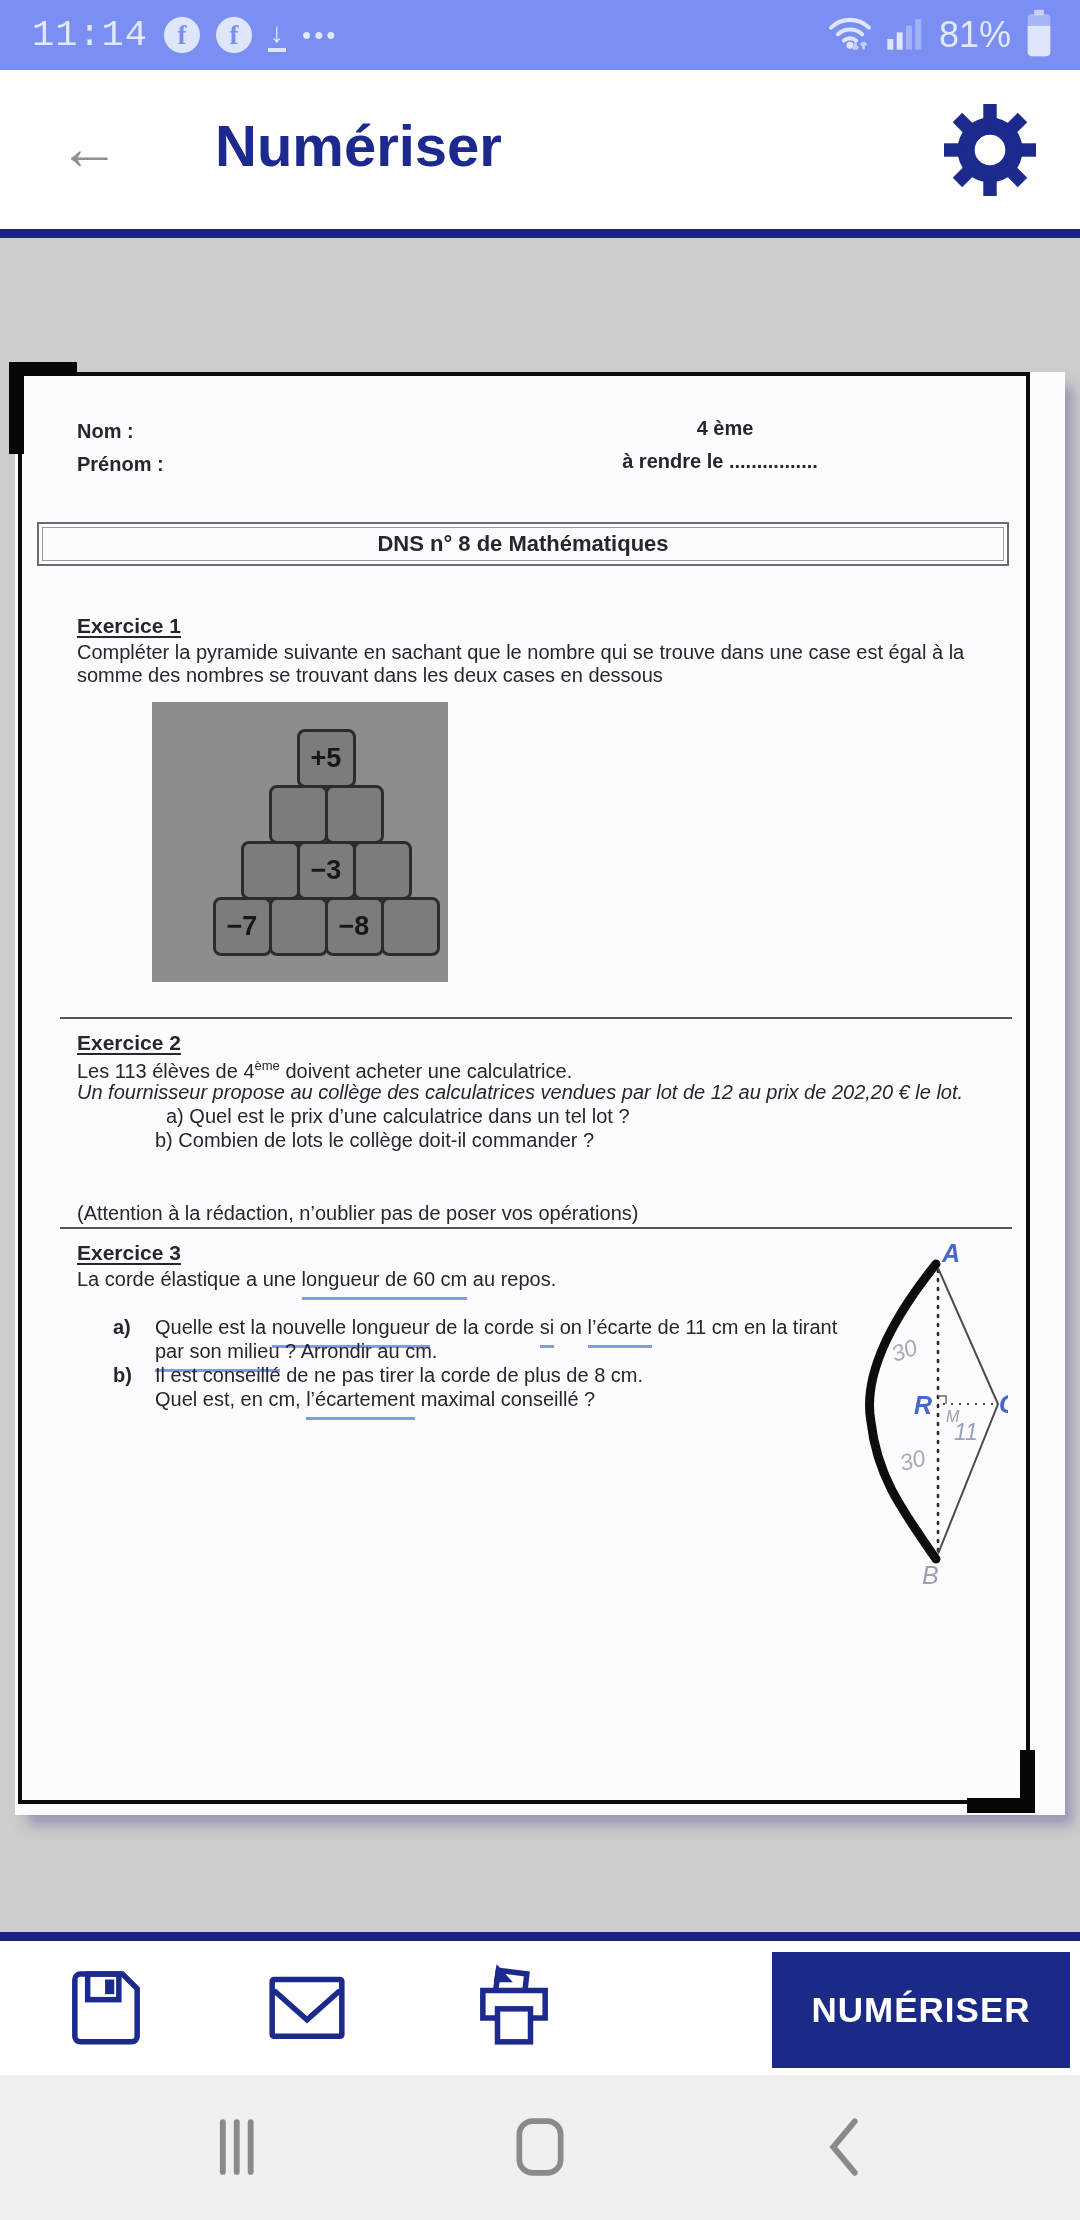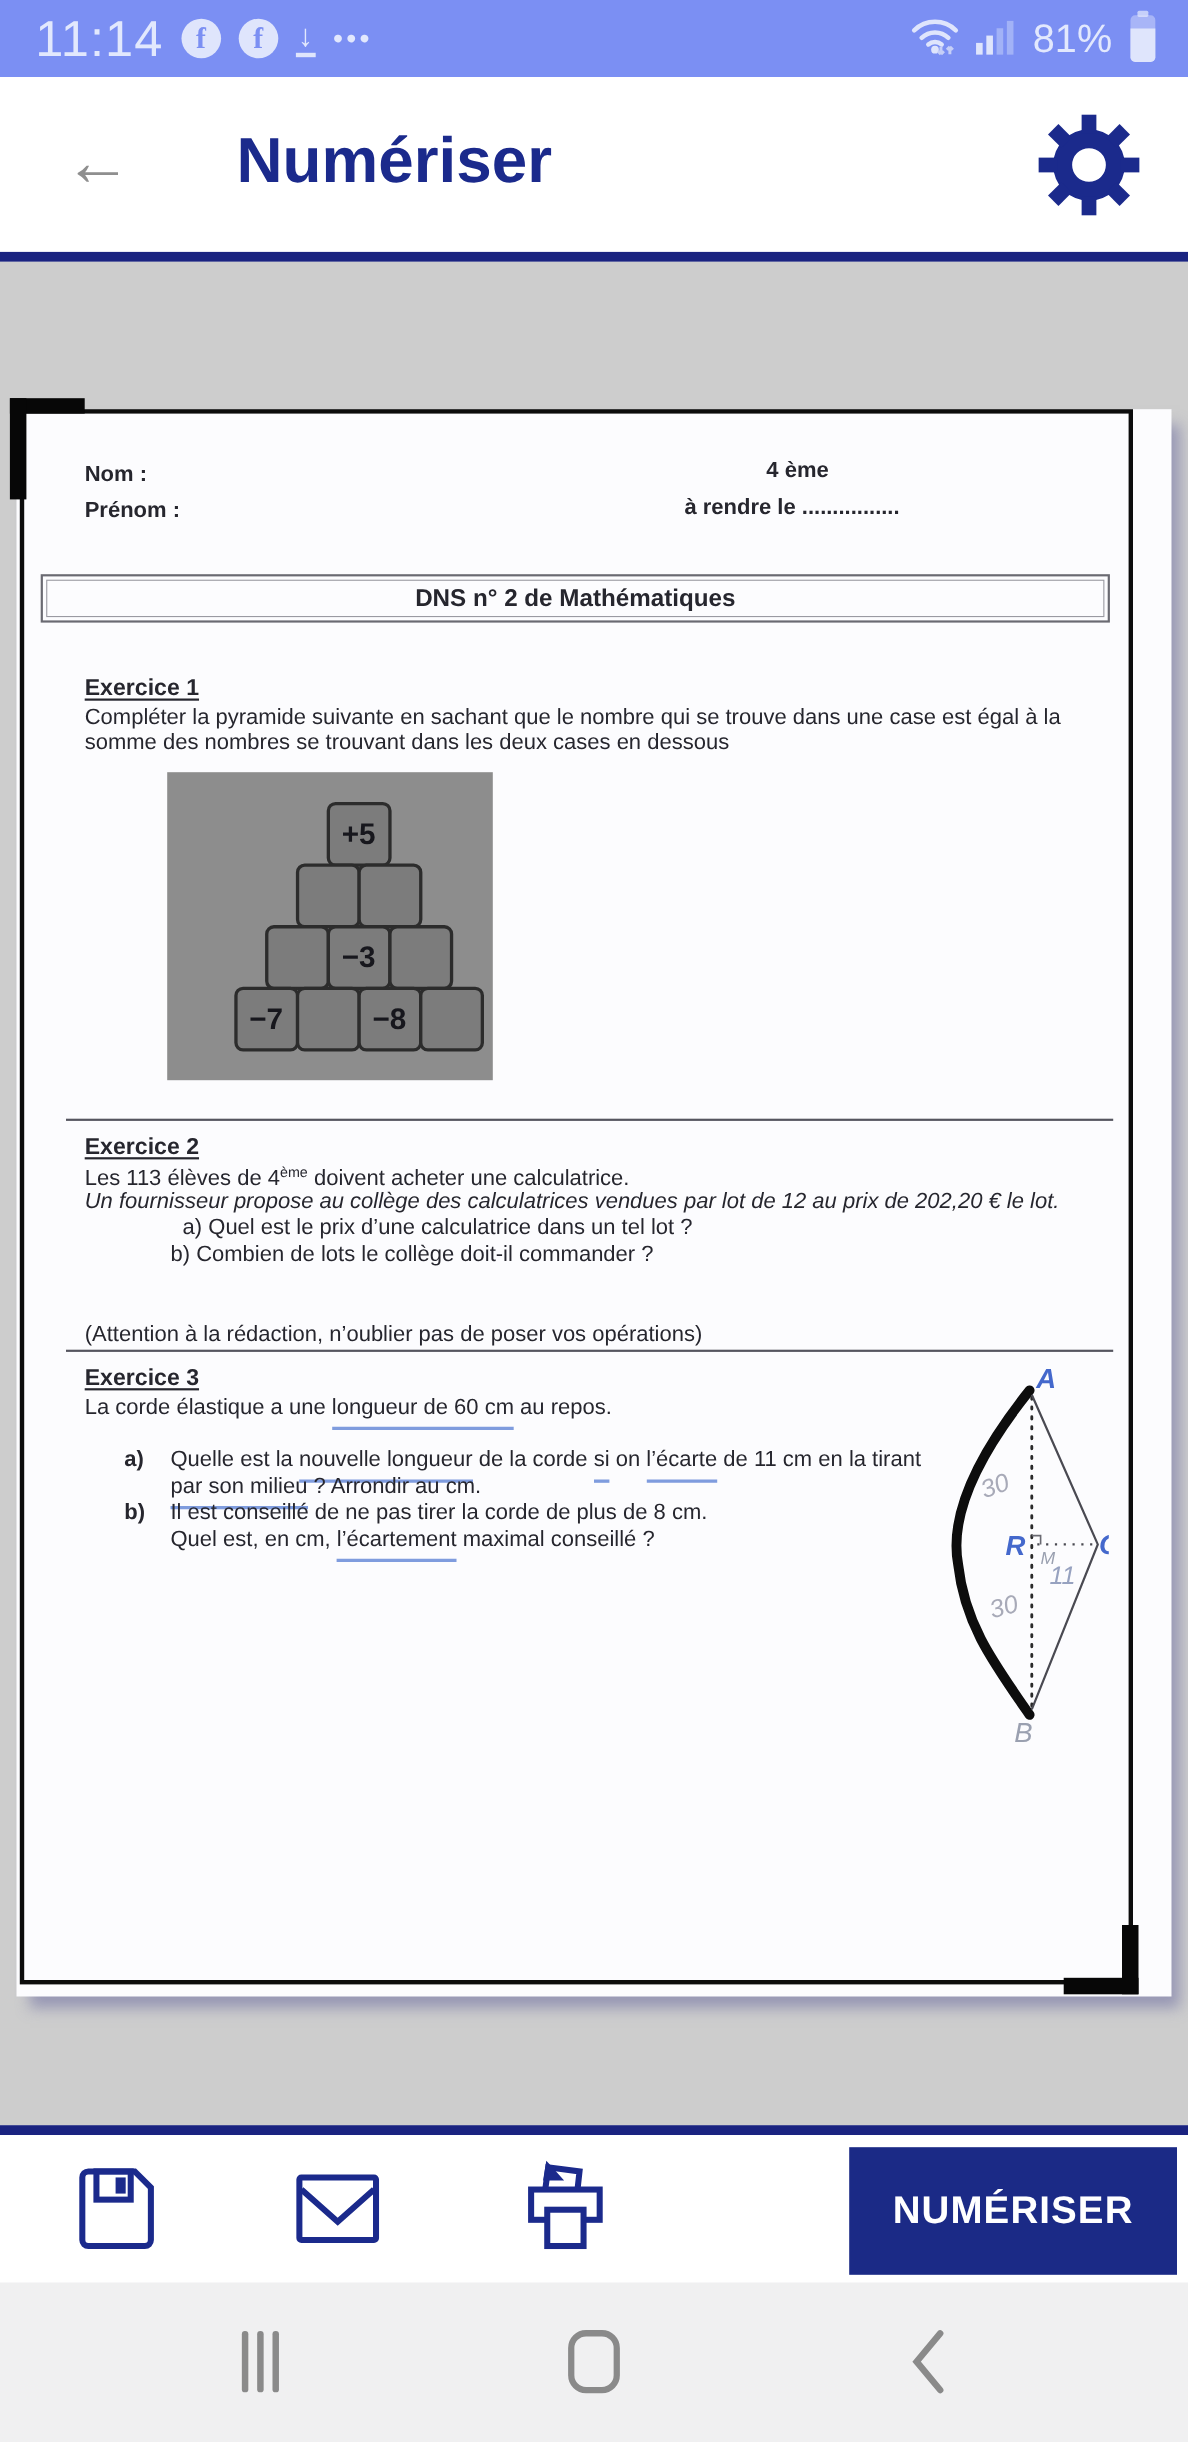--- a/index.html
+++ b/index.html
@@ -4,21 +4,21 @@
 <style>
   html,body{margin:0;padding:0;background:#ffffff;}
   body{width:1080px;height:2220px;position:relative;overflow:hidden;
        font-family:"Liberation Sans",sans-serif;}
   .abs{position:absolute;white-space:nowrap;}
 
   
   .status-bar{position:absolute;left:0;top:0;width:1080px;height:70px;background:#7b8ff3;
               display:flex;align-items:center;color:#e2e8fd;}
   .sb-left{display:flex;align-items:center;gap:16px;padding-left:32px;}
-  .sb-time{font-size:46px;font-weight:400;letter-spacing:1px;}
+  .sb-time{font-size:37px;font-weight:400;letter-spacing:1px;font-family:Liberation Mono, monospace;}
   .fb-badge{width:36px;height:36px;border-radius:50%;background:#dfe5fc;color:#7b8ff3;
             display:flex;align-items:center;justify-content:center;font-weight:bold;
             font-size:27px;font-family:"Liberation Serif",serif;}
   .dl-glyph{font-size:28px;font-weight:bold;border-bottom:4px solid #dfe5fc;line-height:30px;padding:0 2px;}
   .more-glyph{font-size:26px;letter-spacing:3px;}
   .sb-right{margin-left:auto;display:flex;align-items:center;gap:13px;padding-right:26px;}
   .pct{font-size:36px;color:#e2e8fd;}
 
   
   .app-header{position:absolute;left:0;top:70px;width:1080px;height:162px;background:#ffffff;}
@@ -142,21 +142,21 @@
     <div class="corner c-br-h"></div>
     <div class="corner c-br-v"></div>
 
     <div class="doc">
       <div class="abs b" style="left:62px;top:48px;">Nom :</div>
       <div class="abs b" style="left:62px;top:81px;">Prénom :</div>
       <div class="abs b" style="left:560px;top:45px;width:300px;text-align:center;">4 ème</div>
       <div class="abs b" style="left:540px;top:78px;width:330px;text-align:center;">à rendre le ................</div>
 
       <div class="dns-box">
-        <span>DNS n° 2 de Mathématiques</span>
+        <span>DNS n° 8 de Mathématiques</span>
       </div>
 
       <div class="abs exh" style="left:62px;top:242px;">Exercice 1</div>
       <div class="abs" style="left:62px;top:269px;">Compléter la pyramide suivante en sachant que le nombre qui se trouve dans une case est égal à la</div>
       <div class="abs" style="left:62px;top:292px;">somme des nombres se trouvant dans les deux cases en dessous</div>
 
       <div class="pyr">
         <div class="pyr-inner">
           <div class="prow">
             <div class="pbox">+5</div>

